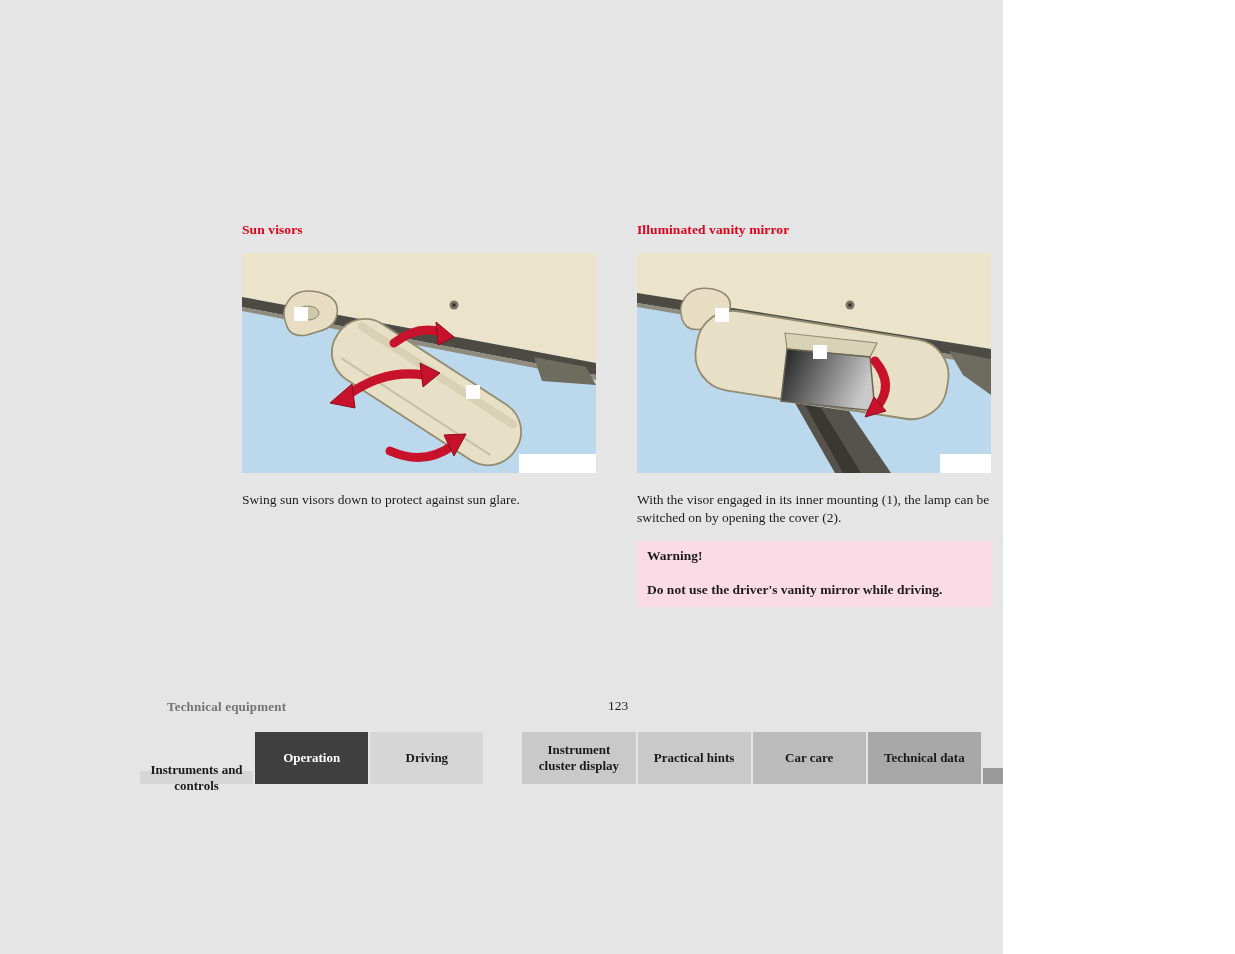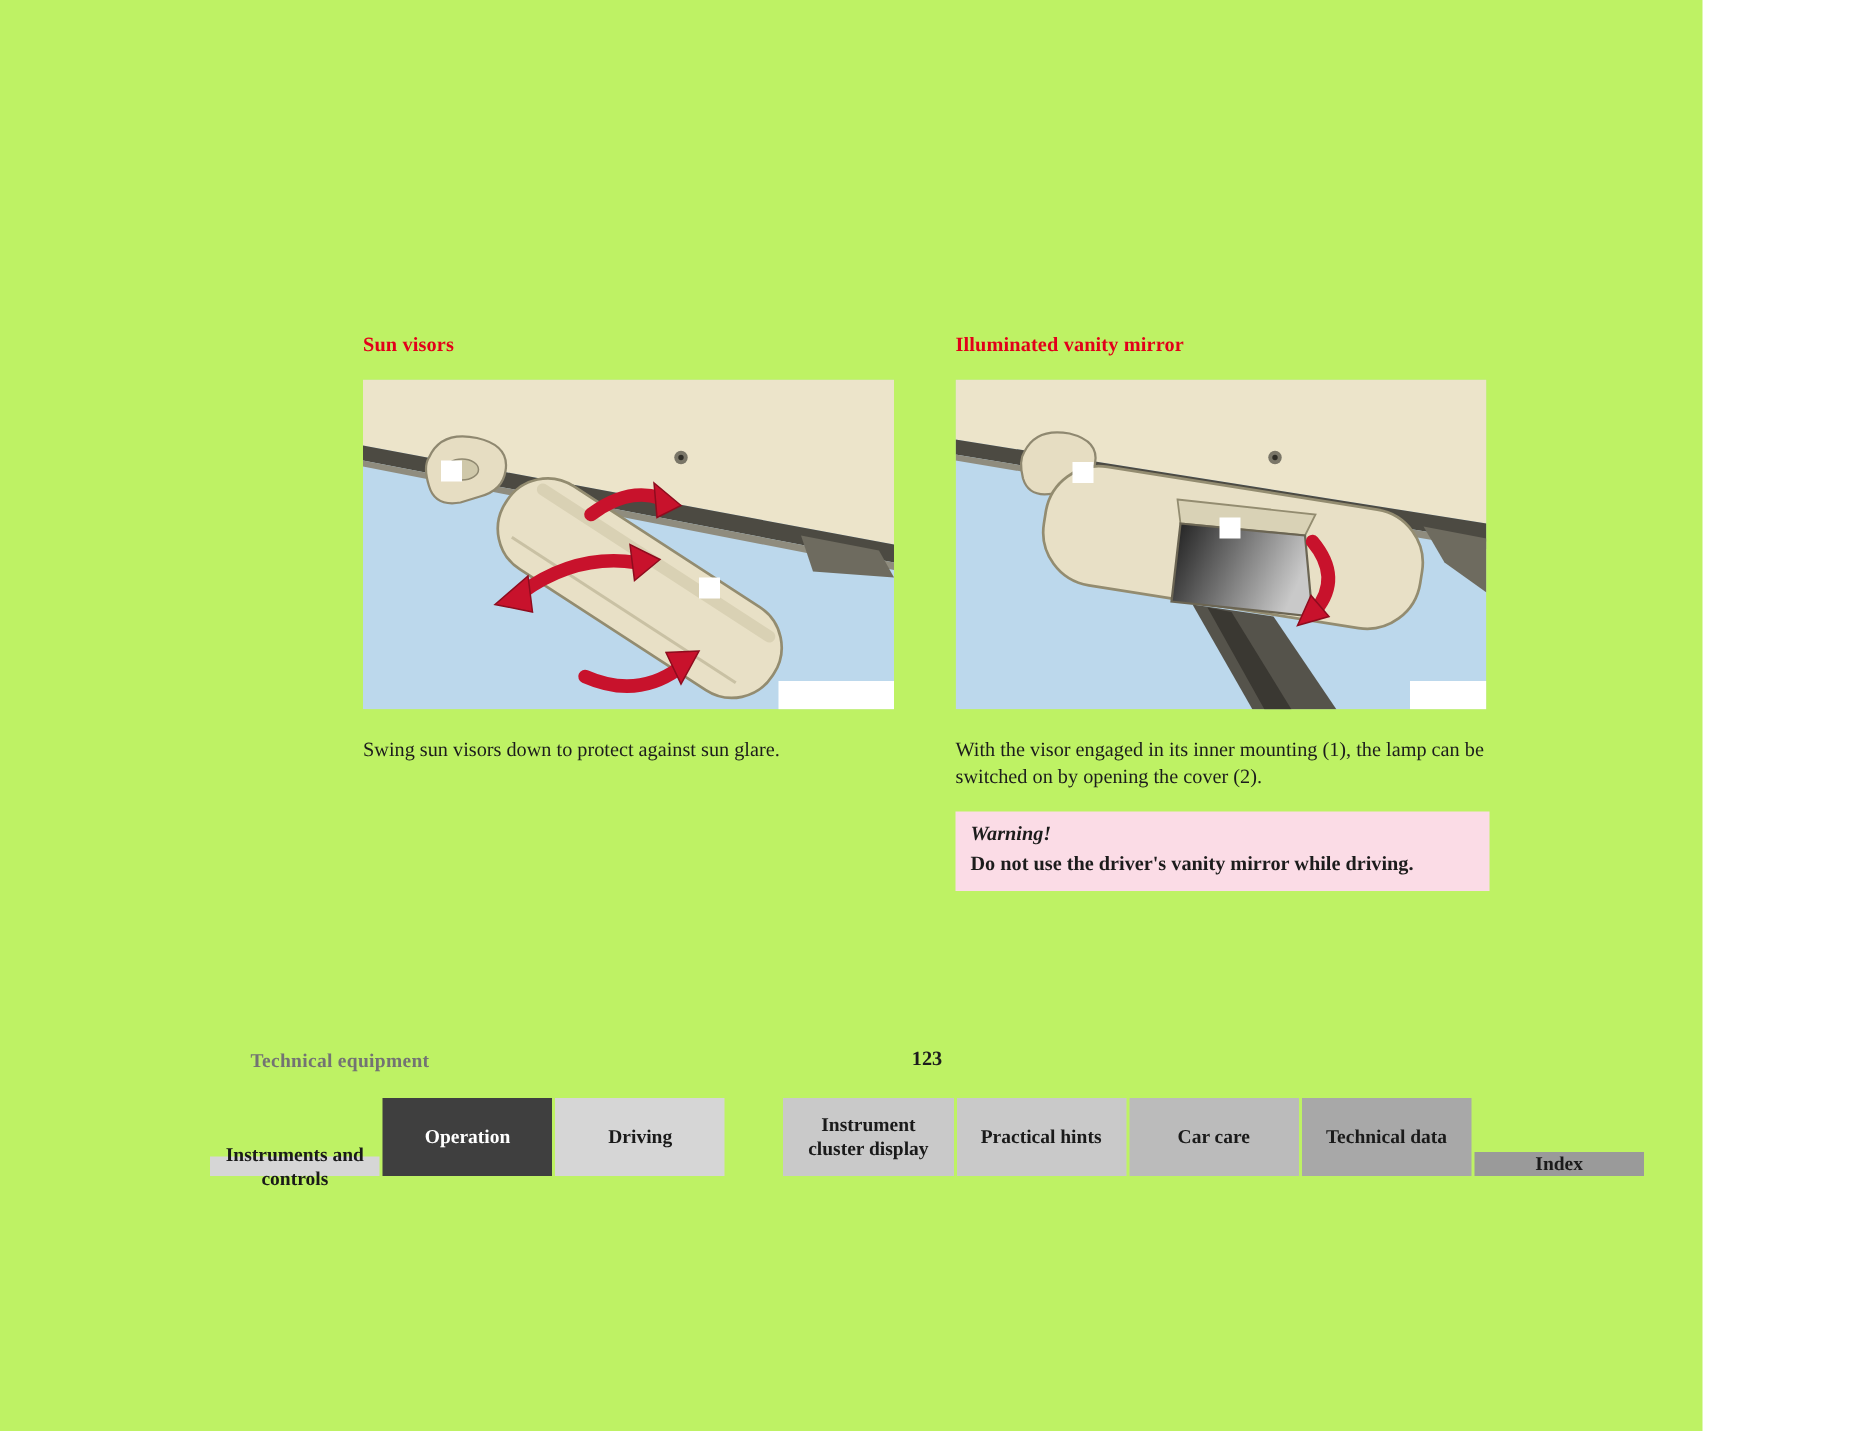--- a/index.html
+++ b/index.html
@@ -1,43 +1,43 @@
 <!DOCTYPE html>
 <html><head>
 <meta charset="utf-8">
 <title>Owner's Manual — Interior equipment</title>
 <style>
   * { margin:0; padding:0; box-sizing:border-box; }
   html,body { background:#ffffff; }
   body { font-family:"Liberation Serif", serif; color:#1c1c1c; }
-  .page { position:relative; width:1135px; height:954px; background:#bef264; overflow:hidden; }
+  .page { position:relative; width:1003px; height:954px; background:#e5e5e5; overflow:hidden; }
 
   .heading { position:absolute; font-size:13.5px; font-weight:bold; color:#e2001a; letter-spacing:.1px; }
   .heading-left  { left:242px; top:222px; }
   .heading-right { left:637px; top:222px; }
 
   .figure { position:absolute; width:354px; height:220px; overflow:hidden; }
   .figure-left  { left:242px; top:253px; }
   .figure-right { left:637px; top:253px; }
   .figure svg { display:block; }
 
   .para { position:absolute; width:358px; font-size:13.5px; line-height:17.5px; }
   .para-left-1 { left:242px; top:491px; }
   .para-left-2 { left:242px; top:526px; }
   .para-right  { left:637px; top:491px; }
 
   .warning { position:absolute; left:637px; top:541px; width:356px; min-height:53px;
              background:#fbdce6; padding:7px 10px 9px; }
   .warning-title, .warning-text { font-weight:bold; font-size:13.5px; color:#1c1c1c; }
-  .warning-title { margin-bottom:4px;font-style:italic; }
+  .warning-title { margin-bottom:18px; }
 
   .footer-label { position:absolute; left:167px; top:699px; font-weight:bold;
                   font-size:13px; color:#737373; letter-spacing:.2px; }
   .page-number  { position:absolute; left:583px; top:698px; width:70px; text-align:center;
-                  font-weight:bold; font-size:13.5px; color:#1c1c1c; }
+                  font-weight:normal; font-size:13.5px; color:#1c1c1c; }
 
   .tabs { position:absolute; left:140px; top:732px; width:956px; height:52px;
           display:flex; gap:2px; }
   .tab  { flex:1 1 0; display:flex; align-items:center; justify-content:center;
           text-align:center; font-weight:bold; font-size:13px; line-height:16px;
           color:#1a1a1a; padding:2px 8px; cursor:pointer; user-select:none; }
   .tab-1 { background:#d6d6d6;margin-top:39px; }
   .tab-2 { background:#3f3f3f; color:#ffffff; }
   .tab-3 { background:#d6d6d6; }
   .tab-4 { background:#c9c9c9;margin-left:37px; }

